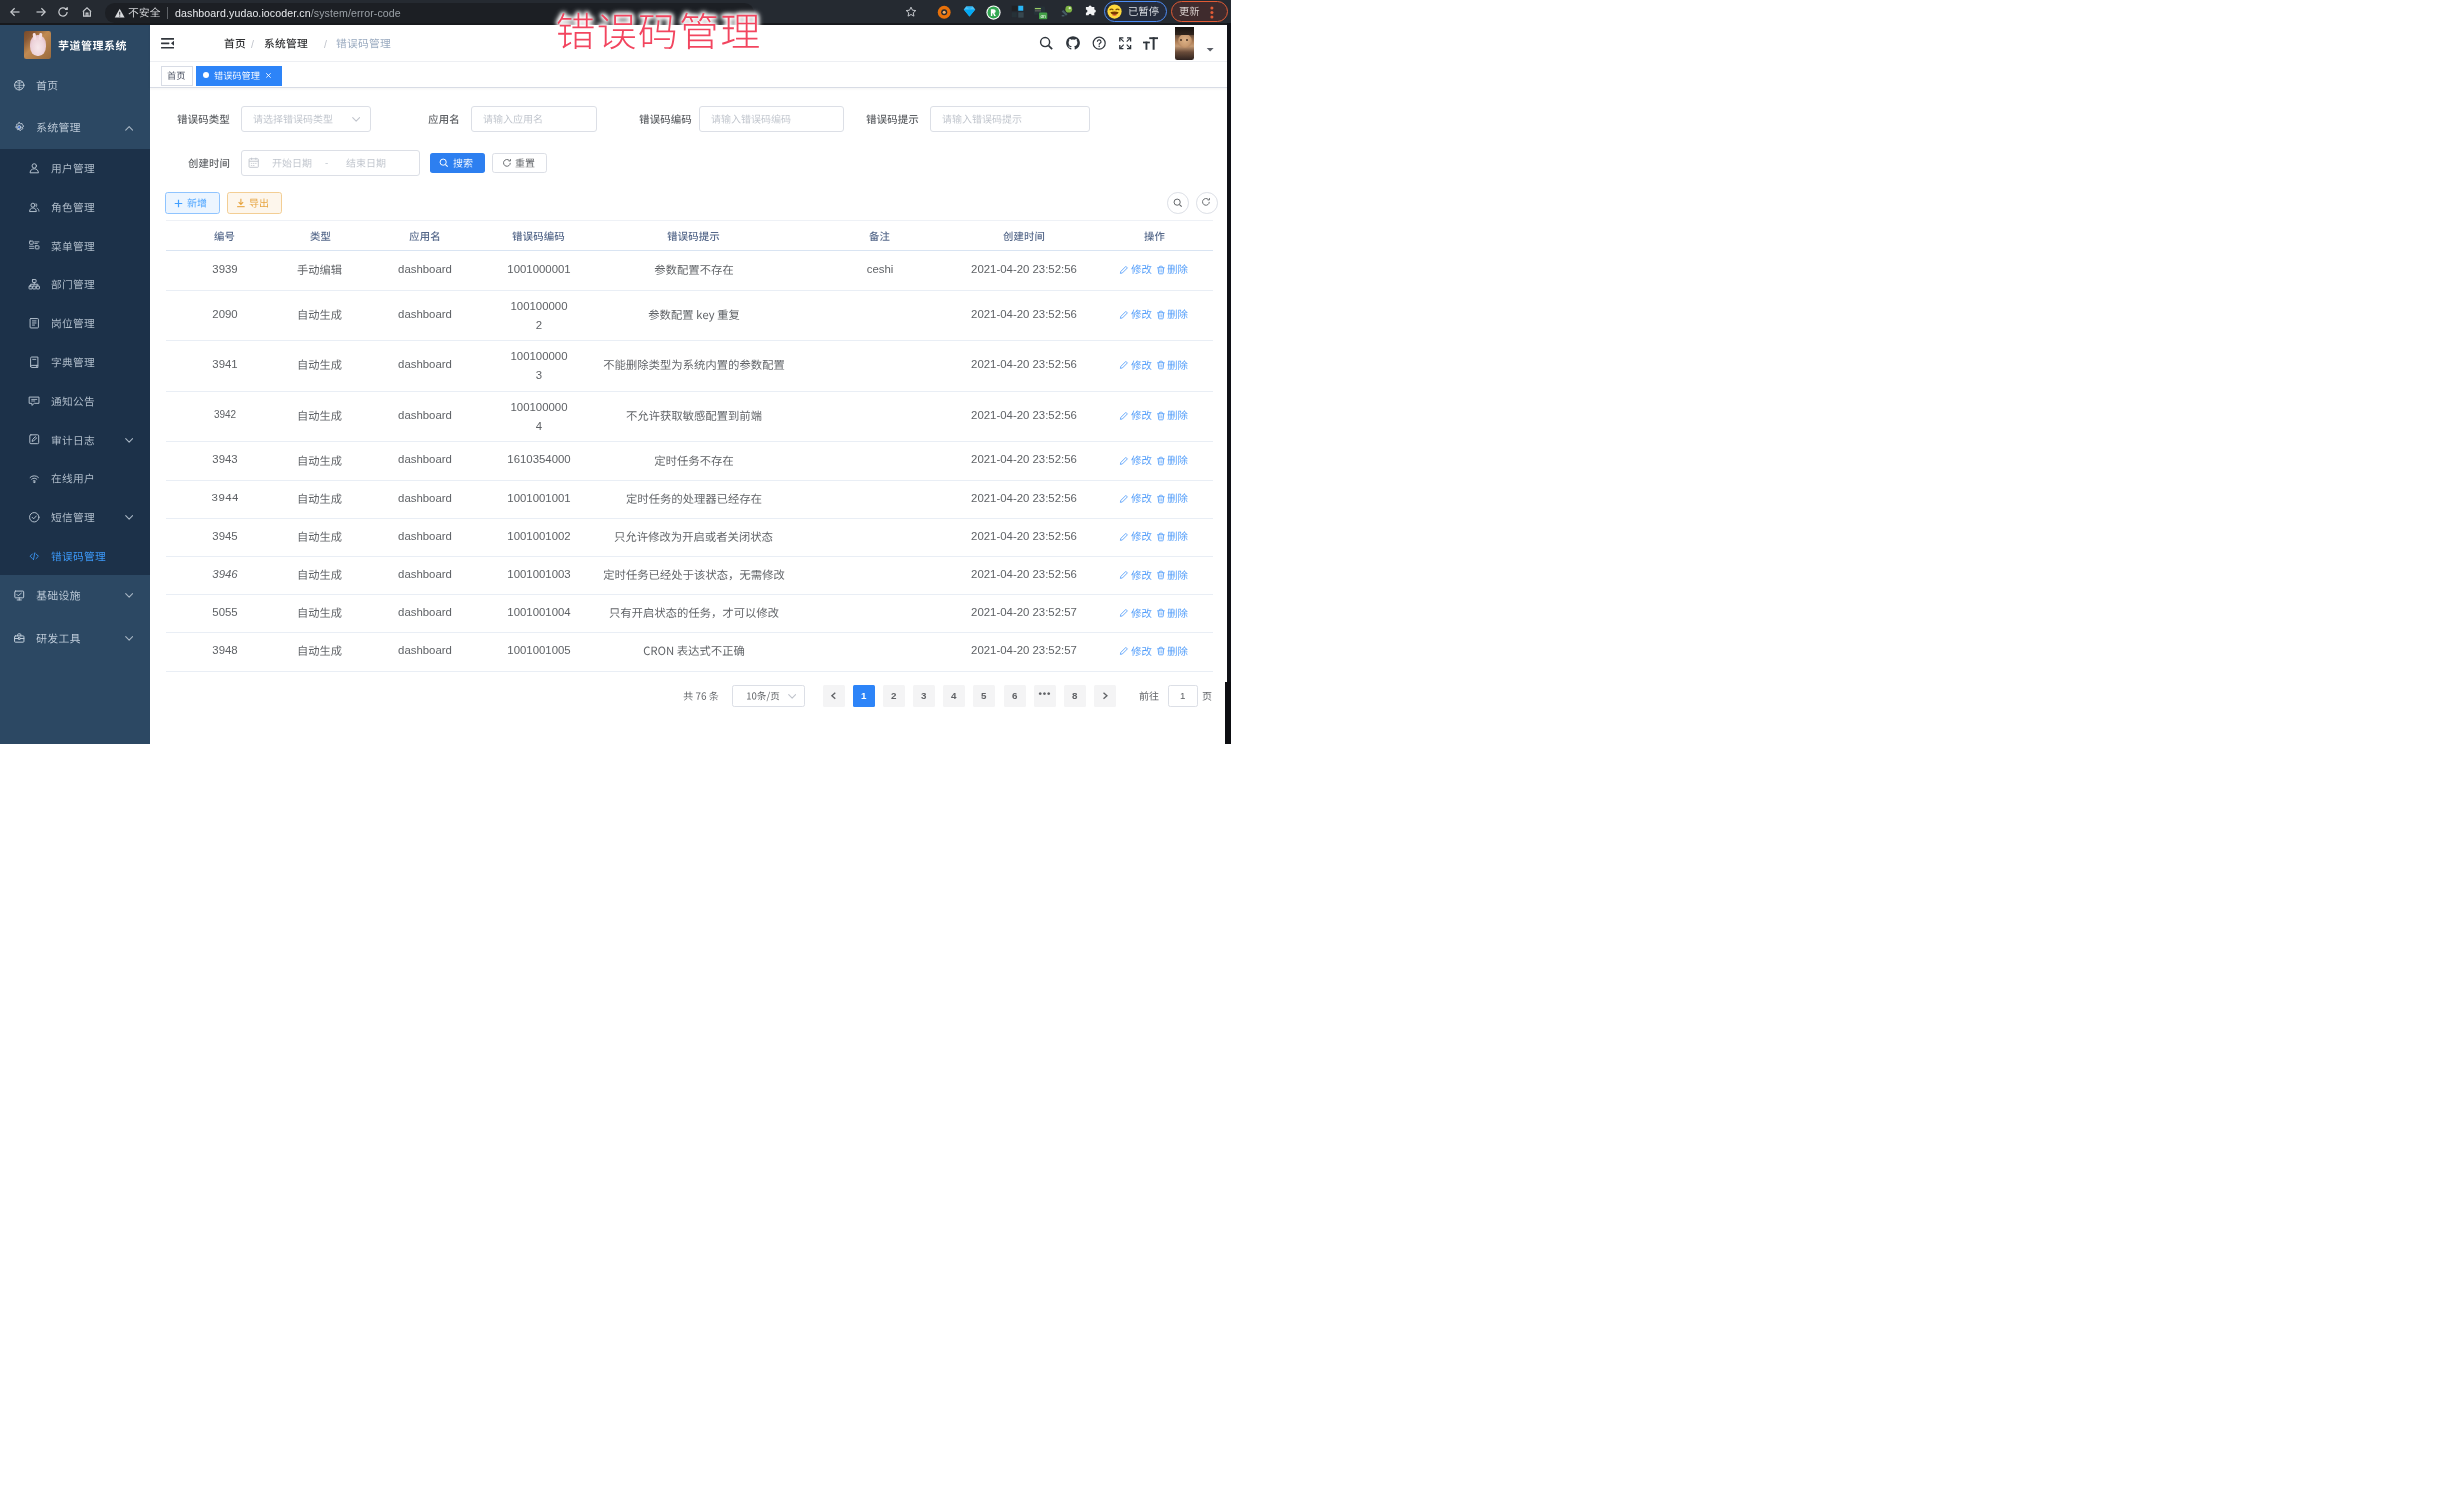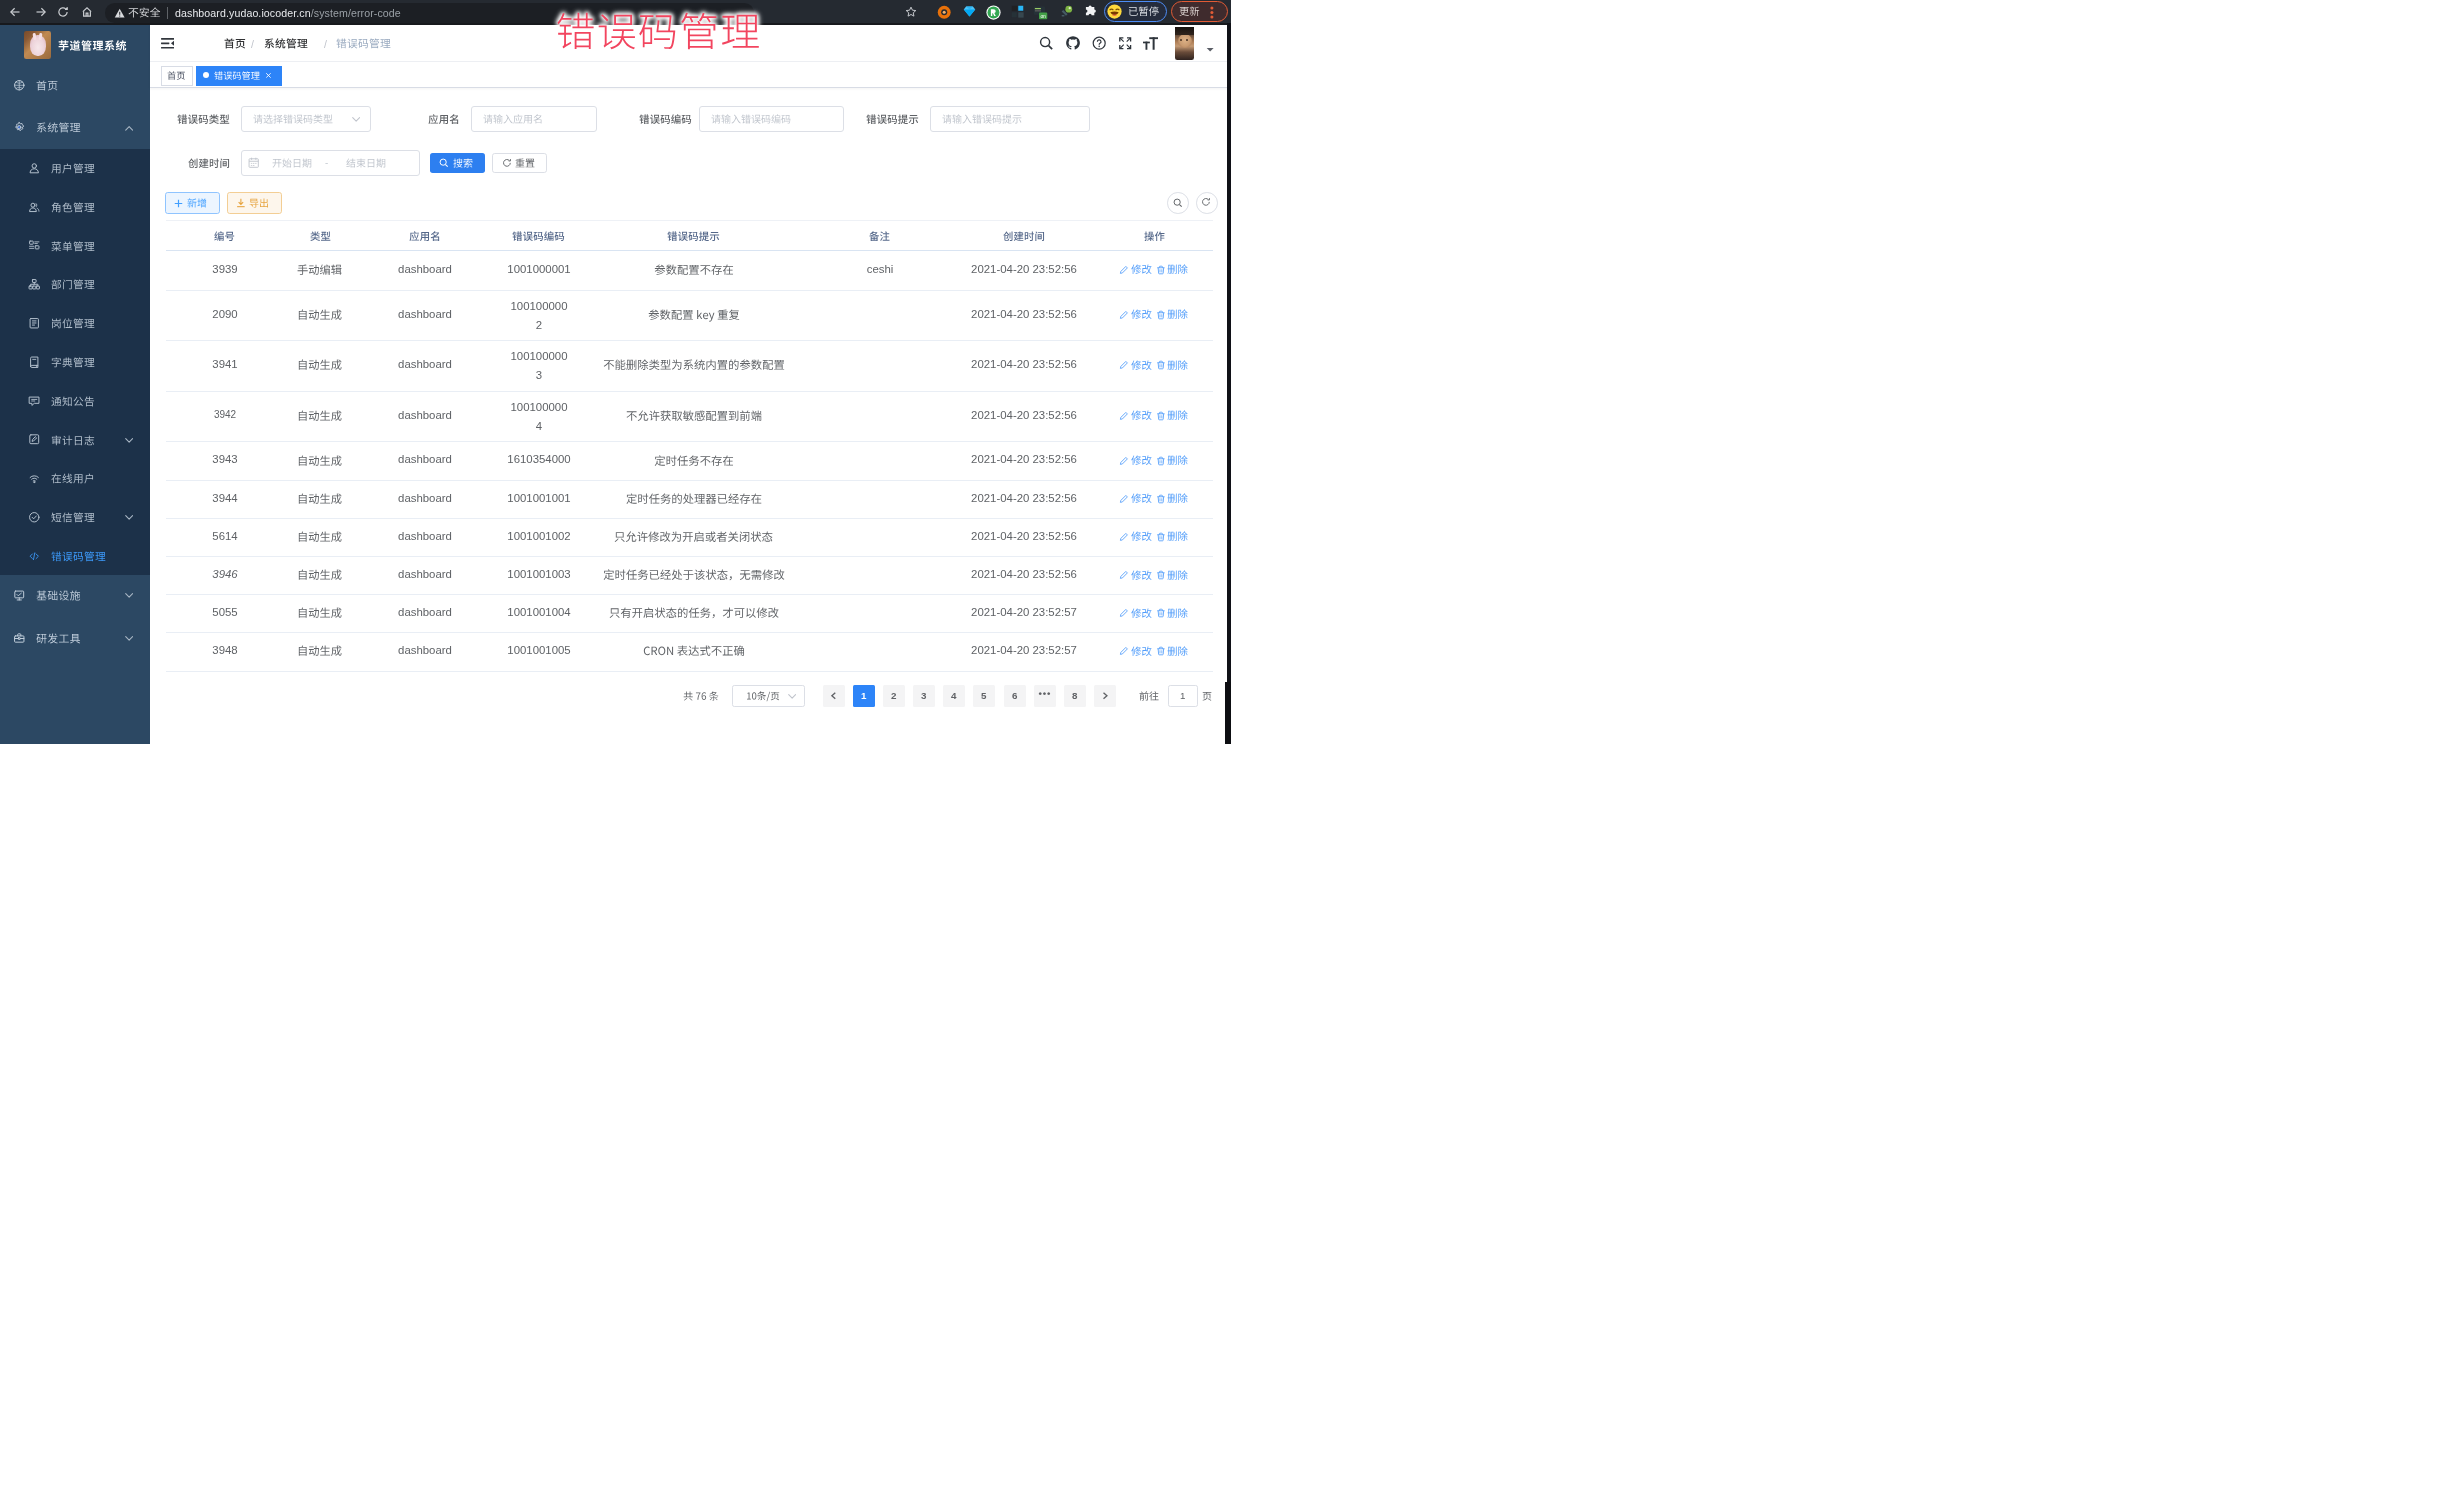--- a/index.html
+++ b/index.html
@@ -1069,21 +1069,21 @@
   </svg>
 <div style="position:absolute;left:1167px;top:455px;line-height:0;">
     <svg class="t " style="width:21px;height:13px;" viewBox="0 -88 200 125">
       <g fill="#529dfa">
         <use href="#g119" x="0"></use>
         <use href="#g120" x="100"></use>
       </g>
     </svg>
   </div>
 <div style="position:absolute;left:166px;top:480px;width:1047px;height:0.8px;background:#e9eef5;"></div>
-<div style="position:absolute;left:225px;top:492px;transform:translateX(-50%);white-space:nowrap;font-size:11.4px;color:#5f6266;">3944</div>
+<div style="position:absolute;left:225px;top:492px;transform:translateX(-50%);white-space:nowrap;font-size:11.4px;color:#5f6266;font-family:Liberation Mono, monospace;">3944</div>
 <div style="position:absolute;left:297px;top:493px;line-height:0;">
     <svg class="t " style="width:45px;height:14.2px;" viewBox="0 -88 400 125">
       <g fill="#5f6266">
         <use href="#g121" x="0"></use>
         <use href="#g111" x="100"></use>
         <use href="#g122" x="200"></use>
         <use href="#g123" x="300"></use>
       </g>
     </svg>
   </div>
@@ -1127,21 +1127,21 @@
   </svg>
 <div style="position:absolute;left:1167px;top:493px;line-height:0;">
     <svg class="t " style="width:21px;height:13px;" viewBox="0 -88 200 125">
       <g fill="#529dfa">
         <use href="#g119" x="0"></use>
         <use href="#g120" x="100"></use>
       </g>
     </svg>
   </div>
 <div style="position:absolute;left:166px;top:518px;width:1047px;height:0.8px;background:#e9eef5;"></div>
-<div style="position:absolute;left:225px;top:530px;transform:translateX(-50%);white-space:nowrap;font-size:11.4px;color:#5f6266;">5614</div>
+<div style="position:absolute;left:225px;top:530px;transform:translateX(-50%);white-space:nowrap;font-size:11.4px;color:#5f6266;">3945</div>
 <div style="position:absolute;left:297px;top:531px;line-height:0;">
     <svg class="t " style="width:45px;height:14.2px;" viewBox="0 -88 400 125">
       <g fill="#5f6266">
         <use href="#g121" x="0"></use>
         <use href="#g111" x="100"></use>
         <use href="#g122" x="200"></use>
         <use href="#g123" x="300"></use>
       </g>
     </svg>
   </div>

